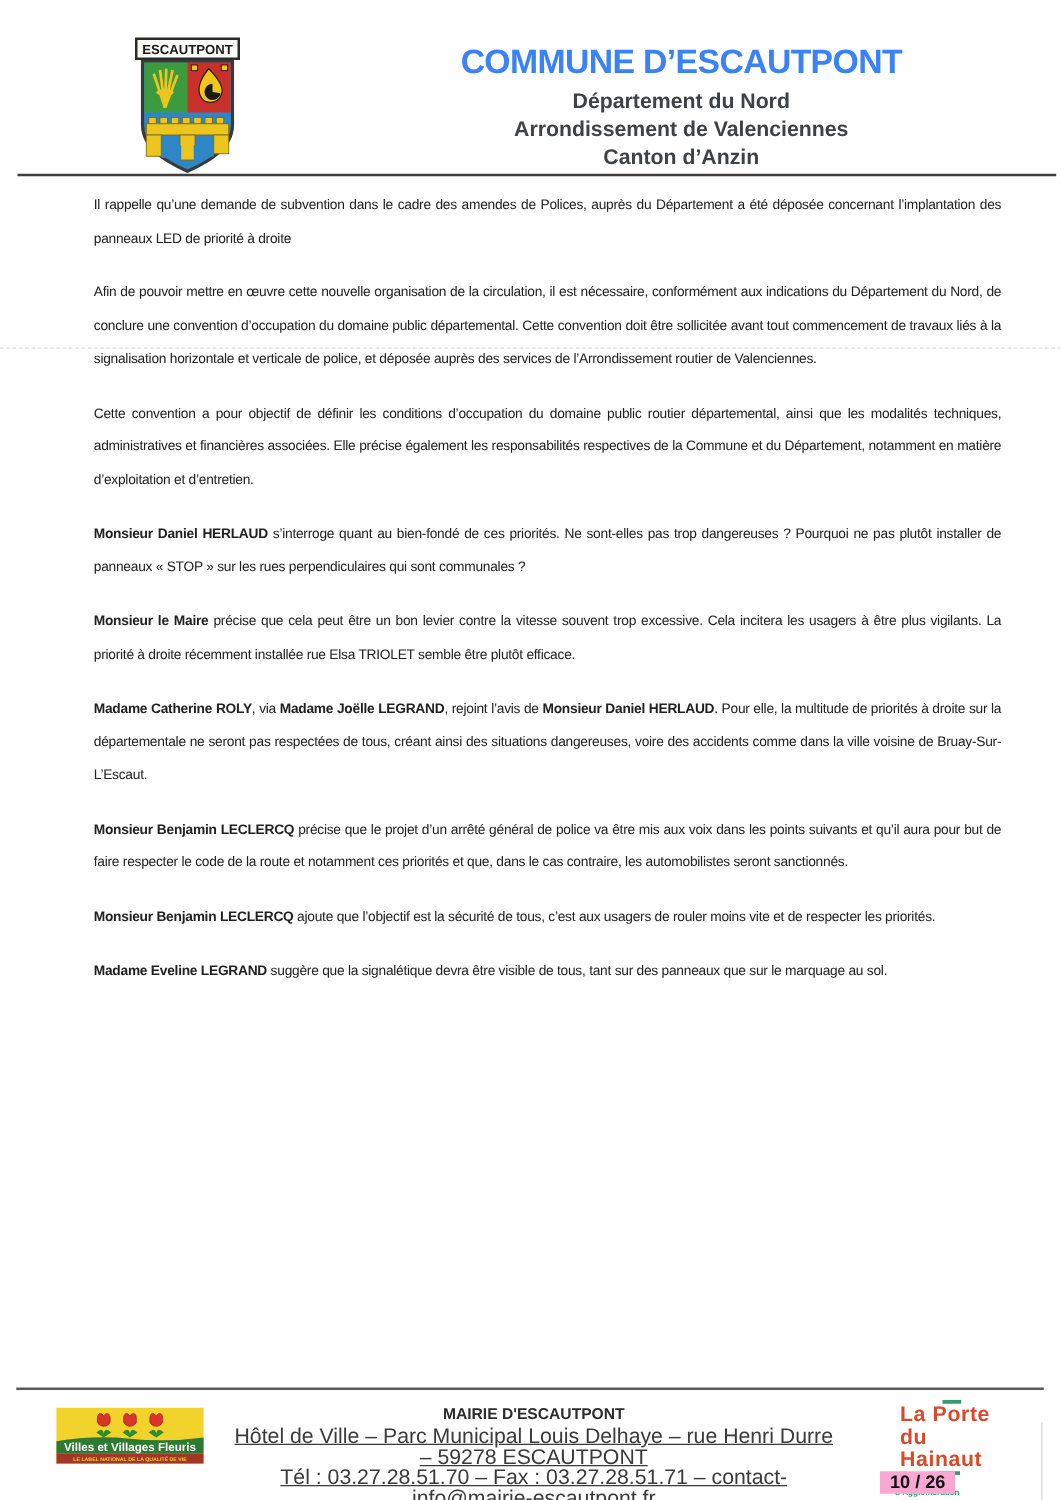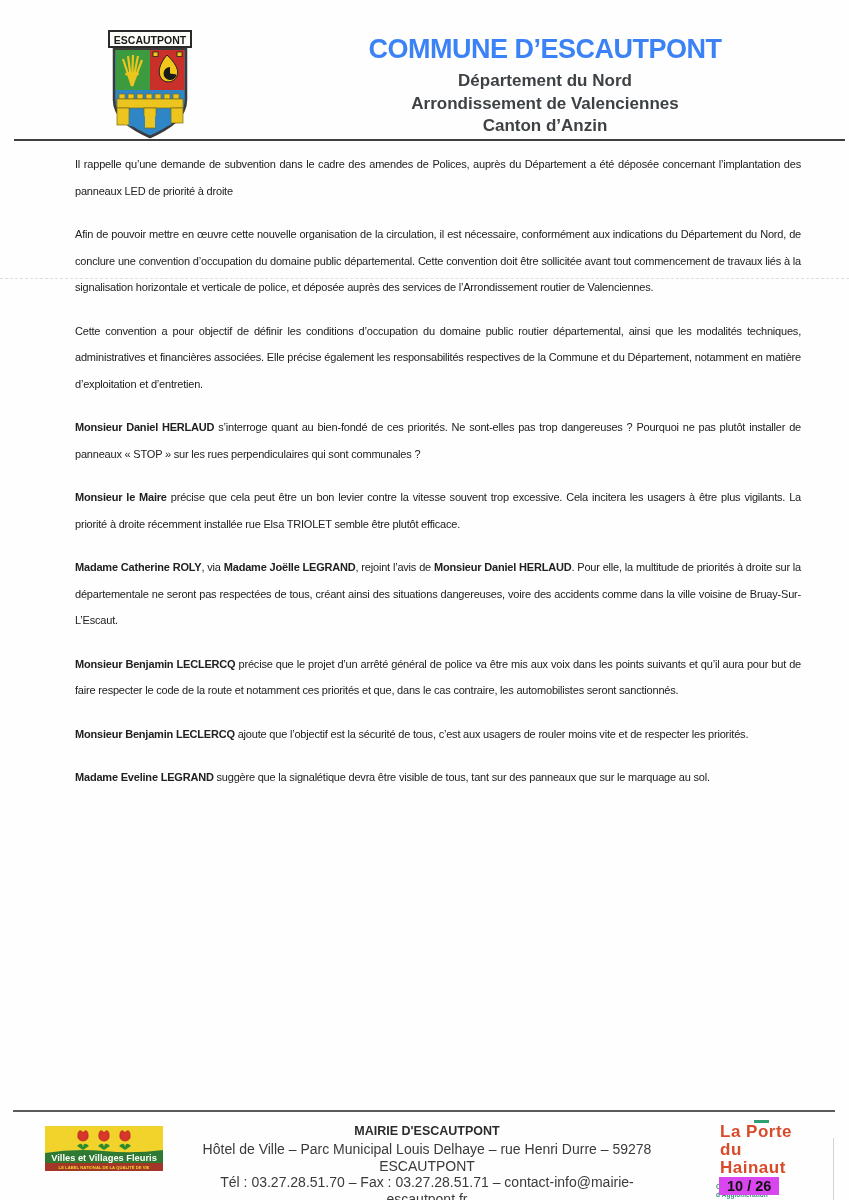--- a/index.html
+++ b/index.html
@@ -20,27 +20,27 @@
               text-align:justify;color:#212121;}
   .doc-body strong{font-weight:bold;}
   .scan-hline{position:absolute;left:0;top:278px;width:849px;border-top:1px dashed #dfdfe2;}
   .scan-vline{position:absolute;left:833px;top:1138px;width:1px;height:62px;background:#d4d4d6;}
 
   
   .rule-bottom{position:absolute;left:13px;top:1110px;width:822px;height:2px;background:#5a5a5a;}
   .vvf{position:absolute;left:45px;top:1126px;width:118px;height:45px;}
   .footer-center{position:absolute;left:181px;top:1124px;width:492px;text-align:center;}
   .fc-title{font-size:12.5px;font-weight:bold;color:#2c2c2c;margin-bottom:3px;}
-  .fc-line{font-size:14px;color:#3a3a3a;line-height:16.5px;}
+  .fc-line{font-size:17px;color:#3a3a3a;line-height:16.5px;text-decoration:underline;}
   .lph{position:absolute;left:688px;top:1123px;width:120px;color:#d94a2b;font-weight:bold;}
   .lph-l1,.lph-l2{font-size:17px;line-height:18px;letter-spacing:0.5px;position:relative;margin-left:32px;}
   .lph-macron{position:absolute;left:34px;top:-3px;width:15px;height:3px;background:#2f9e74;}
   .lph-underbar{position:absolute;left:31px;bottom:-3px;width:17px;height:3px;background:#2f9e74;}
   .lph-sub{margin:6px 0 0 28px;font-size:6.5px;line-height:7.5px;color:#2f9e74;font-weight:bold;}
-  .page-badge{position:absolute;left:719px;top:1177px;background:#d946ef;color:#111;
+  .page-badge{position:absolute;left:704px;top:1177px;background:#f9a8d4;color:#111;
               font-size:14.5px;font-weight:bold;padding:1px 8px;}
 </style>
 </head>
 <body>
 
 <div class="page">
 
   <svg class="crest" viewBox="0 0 100 112">
     <rect x="9" y="3" width="82" height="16" fill="#fcfcf8" stroke="#2a2a2a" stroke-width="2"></rect>
     <text x="50" y="15.5" text-anchor="middle" font-size="10.5" font-weight="bold" fill="#1a1a1a" font-family="Liberation Sans, sans-serif">ESCAUTPONT</text>

